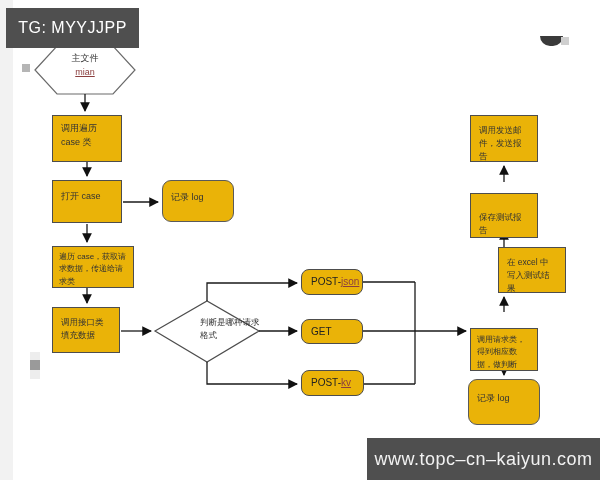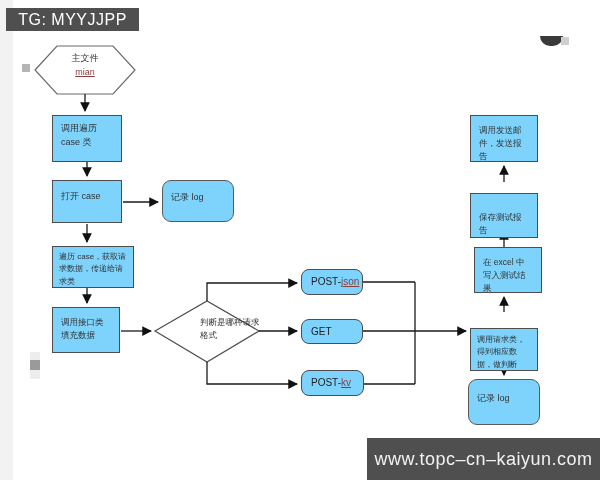--- a/index.html
+++ b/index.html
@@ -6,43 +6,43 @@
   .stage{
     position:relative;width:600px;height:480px;background:#ffffff;overflow:hidden;
     font-family:"Liberation Sans","DejaVu Sans",sans-serif;color:#2b2b2b;
   }
   .left-strip{position:absolute;left:0;top:0;width:13px;height:480px;background:#f2f2f2;}
   svg.wires{position:absolute;left:0;top:0;z-index:1;}
   .banner{
     position:absolute;z-index:4;background:#4f4f4f;color:#ffffff;
     display:flex;align-items:center;justify-content:center;letter-spacing:.5px;
   }
-  .banner.header{left:6px;top:8px;width:133px;height:23px;font-size:16px;}
+  .banner.header{left:6px;top:8px;width:133px;height:40px;font-size:16px;}
   .banner.footer{left:367px;top:438px;width:233px;height:42px;font-size:18px;color:#f2f2f2;}
   .node{
-    position:absolute;z-index:2;background:#7dd3fc;border:1px solid #4d4d4d;
+    position:absolute;z-index:2;background:#eab308;border:1px solid #4d4d4d;
     box-sizing:border-box;font-size:9px;line-height:1.55;color:#333;
     padding:6px 8px;
   }
   .node.rounded{border-radius:9px;border-color:#5a5a5a;}
   .node.small{display:flex;align-items:center;padding:0 0 0 9px;font-size:10px;color:#222;border-radius:8px;}
   .shape-label{position:absolute;z-index:3;font-size:9px;line-height:1.55;color:#333;}
   a.redlink{color:#8b3e3e;text-decoration:underline;cursor:pointer;}
   
   .n-b1{left:52px;top:115px;width:70px;height:47px;}
   .n-b2{left:52px;top:180px;width:70px;height:43px;padding-top:9px;}
   .n-log1{left:162px;top:180px;width:72px;height:42px;padding-top:10px;}
   .n-b3{left:52px;top:246px;width:82px;height:42px;font-size:8px;padding:4px 6px;}
   .n-b4{left:52px;top:307px;width:68px;height:46px;padding-top:8px;font-size:8.5px;}
   .n-pjson{left:301px;top:269px;width:62px;height:26px;}
   .n-get{left:301px;top:319px;width:62px;height:25px;}
   .n-pkv{left:301px;top:370px;width:63px;height:26px;}
   .n-r1{left:470px;top:115px;width:68px;height:47px;padding-top:8px;font-size:8.5px;}
   .n-r2{left:470px;top:193px;width:68px;height:45px;padding-top:17px;font-size:8.5px;}
-  .n-r3{left:474px;top:247px;width:68px;height:46px;padding-top:8px;font-size:8.5px;}
+  .n-r3{left:498px;top:247px;width:68px;height:46px;padding-top:8px;font-size:8.5px;}
   .n-r4{left:470px;top:312px;width:68px;height:43px;padding:5px 6px;font-size:8px;margin-top:16px;}
   .n-log2{left:468px;top:379px;width:72px;height:46px;padding-top:12px;}
   .hex-label{left:45px;top:52px;width:80px;text-align:center;}
   .dec-label{left:179px;top:316px;width:64px;font-size:8.5px;margin-left:21px;}
   
   .handle-a{position:absolute;left:22px;top:64px;width:8px;height:8px;background:#b5b5b5;z-index:2;}
   .handle-strip{position:absolute;left:30px;top:352px;width:10px;height:27px;background:#ededed;z-index:2;}
   .handle-strip .inner{position:absolute;left:0;top:8px;width:10px;height:10px;background:#9a9a9a;}
   .half-circle{position:absolute;left:540px;top:36px;width:23px;height:10px;background:#3a3a3a;border-radius:0 0 12px 12px;z-index:2;}
   .gray-sq{position:absolute;left:561px;top:37px;width:8px;height:8px;background:#cfcfcf;z-index:2;}

